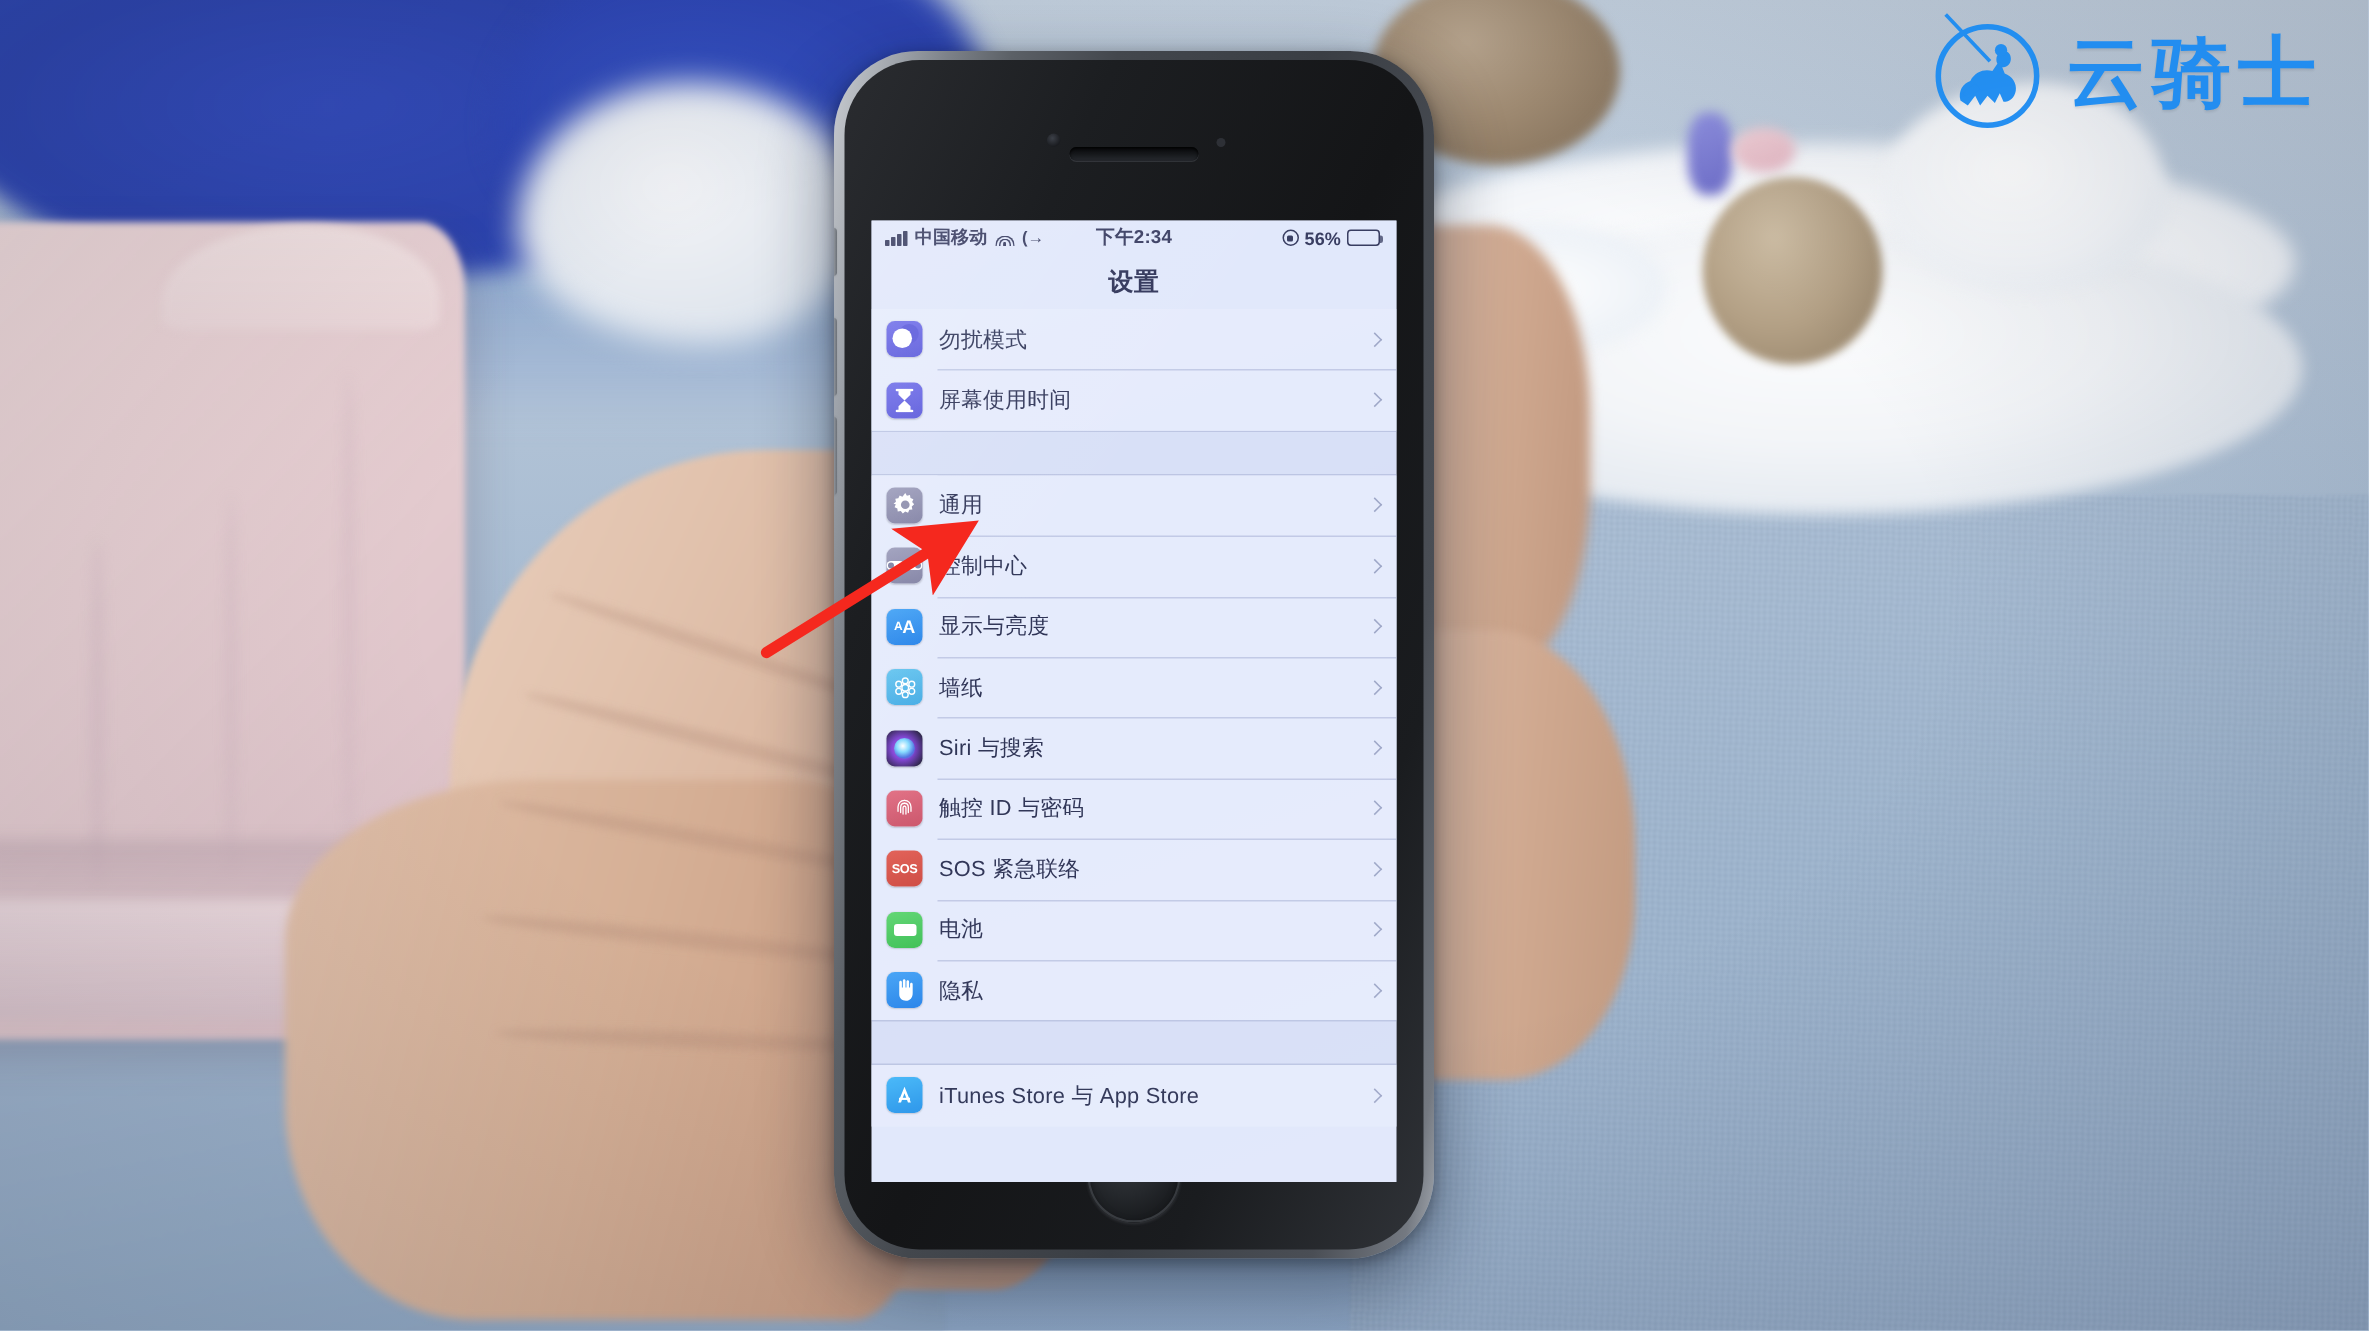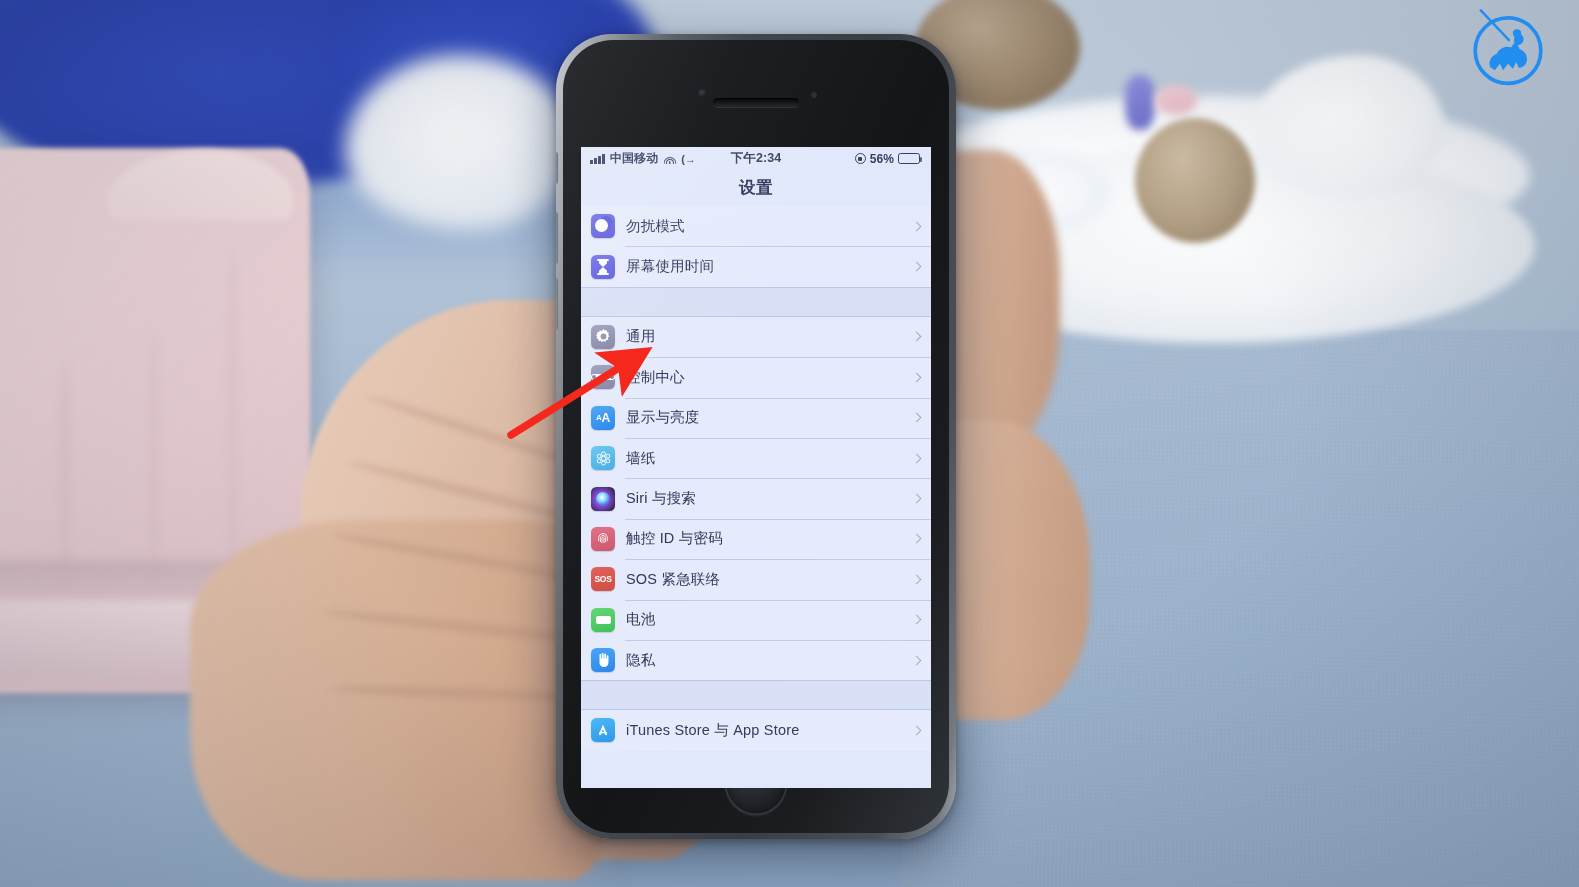--- a/index.html
+++ b/index.html
@@ -586,13 +586,14 @@
 <div id="logo">
   <svg class="mark" viewBox="0 0 100 100">
     <circle cx="50" cy="52" r="40" fill="none" stroke="#1d8cf2" stroke-width="4.5"></circle>
     <line x1="16" y1="2" x2="52" y2="40" stroke="#1d8cf2" stroke-width="3"></line>
     <path d="M28 72 C26 64 30 58 36 56 C40 48 48 46 54 48 L58 42 C56 38 58 33 62 32
              C66 31 69 34 69 38 C69 42 66 45 62 45 L64 50 C70 52 74 58 73 64
              C72 70 68 73 63 73 L60 66 L56 74 L50 68 L44 76 L40 68 L34 76 Z" fill="#1d8cf2"></path>
     <circle cx="61" cy="31" r="5" fill="#1d8cf2"></circle>
     <path d="M40 58 L30 66 L34 70 L44 63 Z" fill="#1d8cf2"></path>
   </svg>
+  <div class="wordmark">云骑士</div>
 </div>
 
 </body></html>

